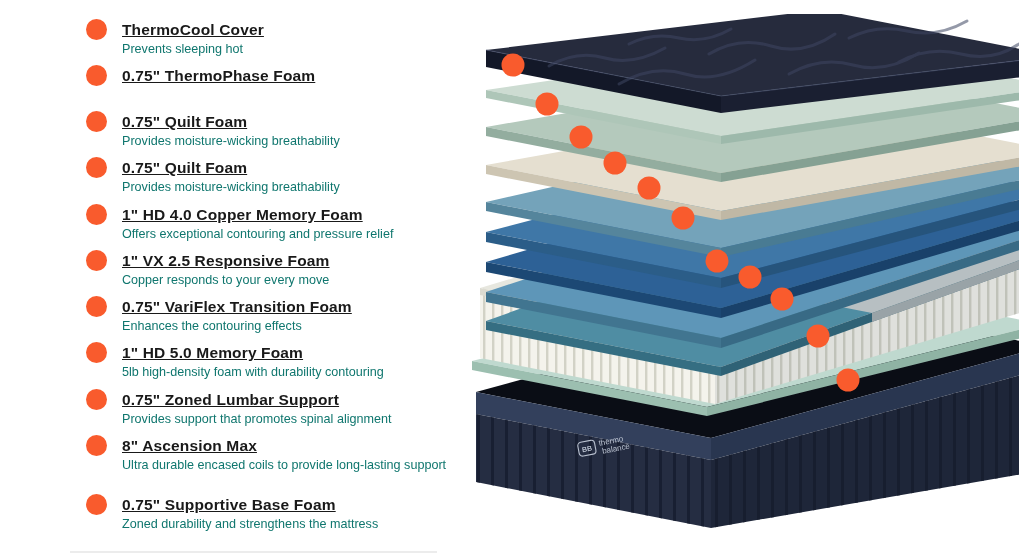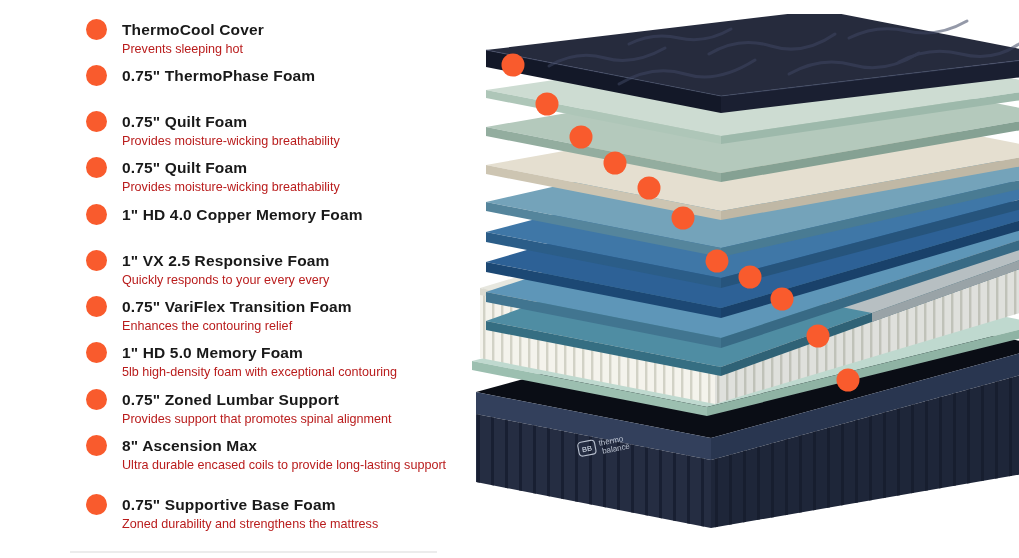--- a/index.html
+++ b/index.html
@@ -4,22 +4,22 @@
 <style>
   * { margin:0; padding:0; box-sizing:border-box; }
   body { font-family:"Liberation Sans","DejaVu Sans",sans-serif; background:#fff; }
   .stage { position:relative; width:1019px; height:558px; background:#fff; overflow:hidden; }
 
   
   .layer-list { position:absolute; left:0; top:0; width:460px; height:558px; }
   .layer-item { position:absolute; left:86px; display:flex; align-items:flex-start; }
   .bullet { flex:0 0 auto; width:21px; height:21px; border-radius:50%; margin-top:-1px; }
   .layer-text { margin-left:15px; width:330px; }
-  .layer-title { font-size:15.5px; font-weight:700; color:#191919; line-height:19px; letter-spacing:.15px; }
-  .layer-desc { font-size:12.6px; font-weight:400; color:#b91c1c; line-height:14.5px; margin-top:3px; }
+  .layer-title { font-size:15.5px; font-weight:700; color:#191919; line-height:19px; letter-spacing:.15px;text-decoration:underline; }
+  .layer-desc { font-size:12.6px; font-weight:400; color:#0f766e; line-height:14.5px; margin-top:3px; }
   .list-divider { position:absolute; left:70px; top:551px; width:367px; height:2px; background:#ececec; }
 
   
   .mattress { position:absolute; left:459px; top:14px; width:560px; height:540px; }
   .mattress svg { display:block; width:560px; height:540px; }
 </style>
 </head>
 <body>
 
 <div class="stage">
@@ -54,44 +54,45 @@
       <div class="layer-text">
         <div class="layer-title">0.75" Quilt Foam</div>
         <div class="layer-desc">Provides moisture-wicking breathability</div>
       </div>
     </div>
 
     <div class="layer-item" style="top:205px">
       <span class="bullet" style="background: rgb(249, 91, 45);"></span>
       <div class="layer-text">
         <div class="layer-title">1" HD 4.0 Copper Memory Foam</div>
+        <div class="layer-desc">Offers exceptional contouring and pressure relief</div>
       </div>
     </div>
 
     <div class="layer-item" style="top:251px">
       <span class="bullet" style="background: rgb(249, 91, 45);"></span>
       <div class="layer-text">
         <div class="layer-title">1" VX 2.5 Responsive Foam</div>
-        <div class="layer-desc">Quickly responds to your every every</div>
+        <div class="layer-desc">Copper responds to your every move</div>
       </div>
     </div>
 
     <div class="layer-item" style="top:297px">
       <span class="bullet" style="background: rgb(249, 91, 45);"></span>
       <div class="layer-text">
         <div class="layer-title">0.75" VariFlex Transition Foam</div>
-        <div class="layer-desc">Enhances the contouring relief</div>
+        <div class="layer-desc">Enhances the contouring effects</div>
       </div>
     </div>
 
     <div class="layer-item" style="top:343px">
       <span class="bullet" style="background: rgb(249, 91, 45);"></span>
       <div class="layer-text">
         <div class="layer-title">1" HD 5.0 Memory Foam</div>
-        <div class="layer-desc">5lb high-density foam with exceptional contouring</div>
+        <div class="layer-desc">5lb high-density foam with durability contouring</div>
       </div>
     </div>
 
     <div class="layer-item" style="top:390px">
       <span class="bullet" style="background: rgb(249, 91, 45);"></span>
       <div class="layer-text">
         <div class="layer-title">0.75" Zoned Lumbar Support</div>
         <div class="layer-desc">Provides support that promotes spinal alignment</div>
       </div>
     </div>

